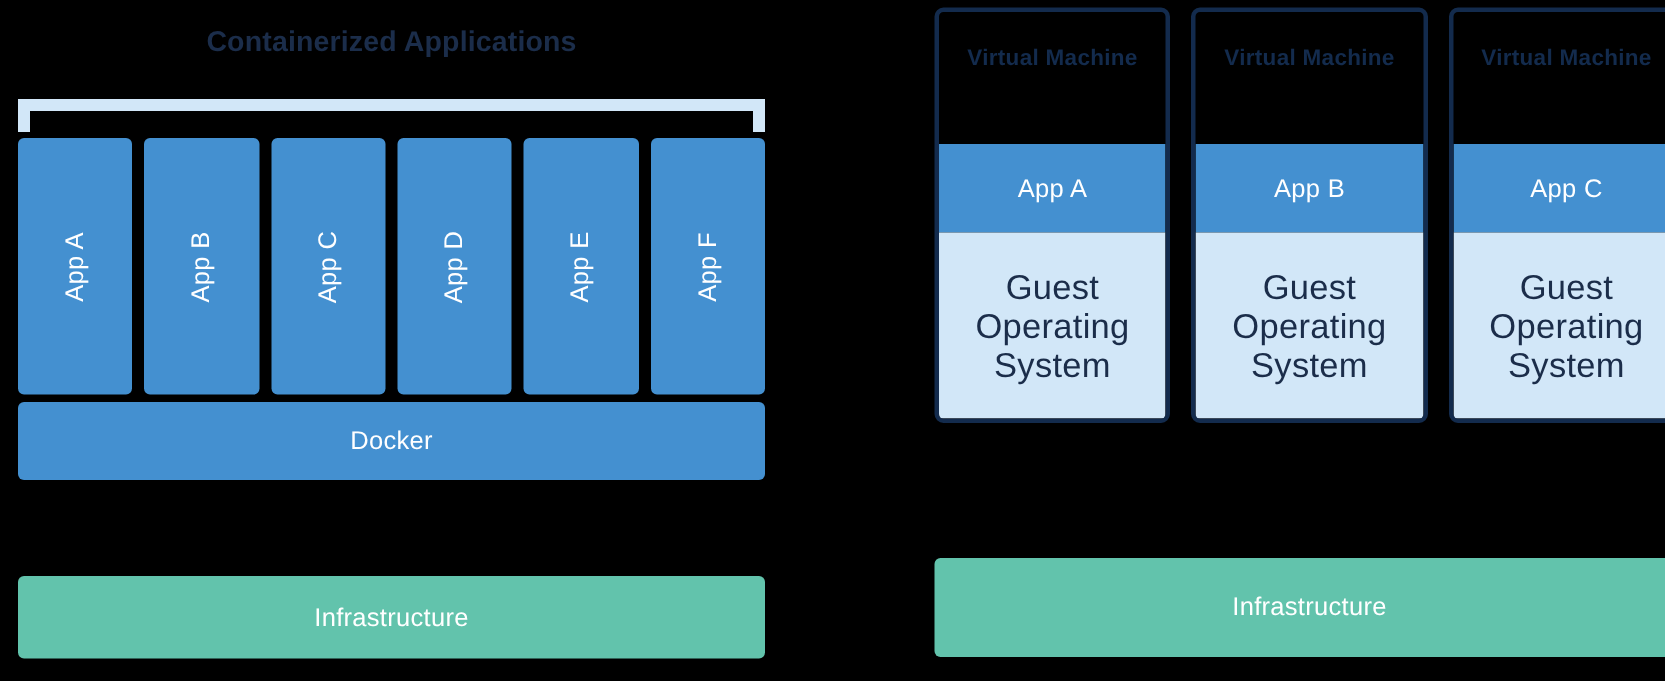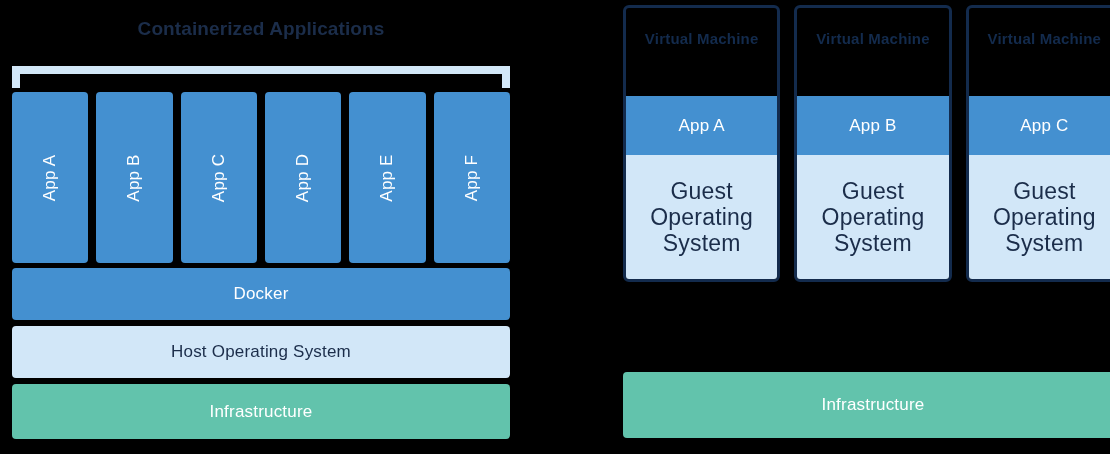--- a/index.html
+++ b/index.html
@@ -256,21 +256,20 @@
       <div class="app-box">
         <span class="app-label">App E</span>
       </div>
       <div class="app-box">
         <span class="app-label">App F</span>
       </div>
     </div>
 
     <div class="layer-bar layer-docker">Docker</div>
 
-    <div class="layer-bar layer-hostos">Host Operating System</div>
 
     <div class="layer-bar layer-infra-left">Infrastructure</div>
   </div>
 
   <div class="right-panel">
 
     <div class="vm-row">
 
       <div class="vm-box">
         <div class="vm-head">Virtual Machine</div>

